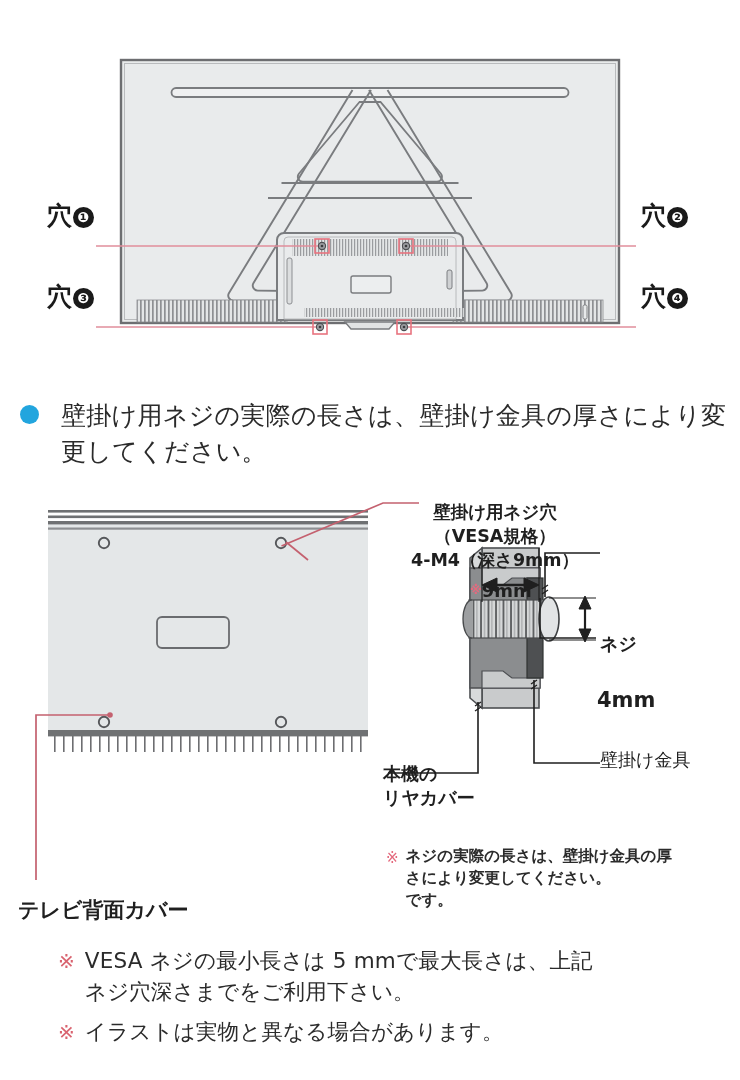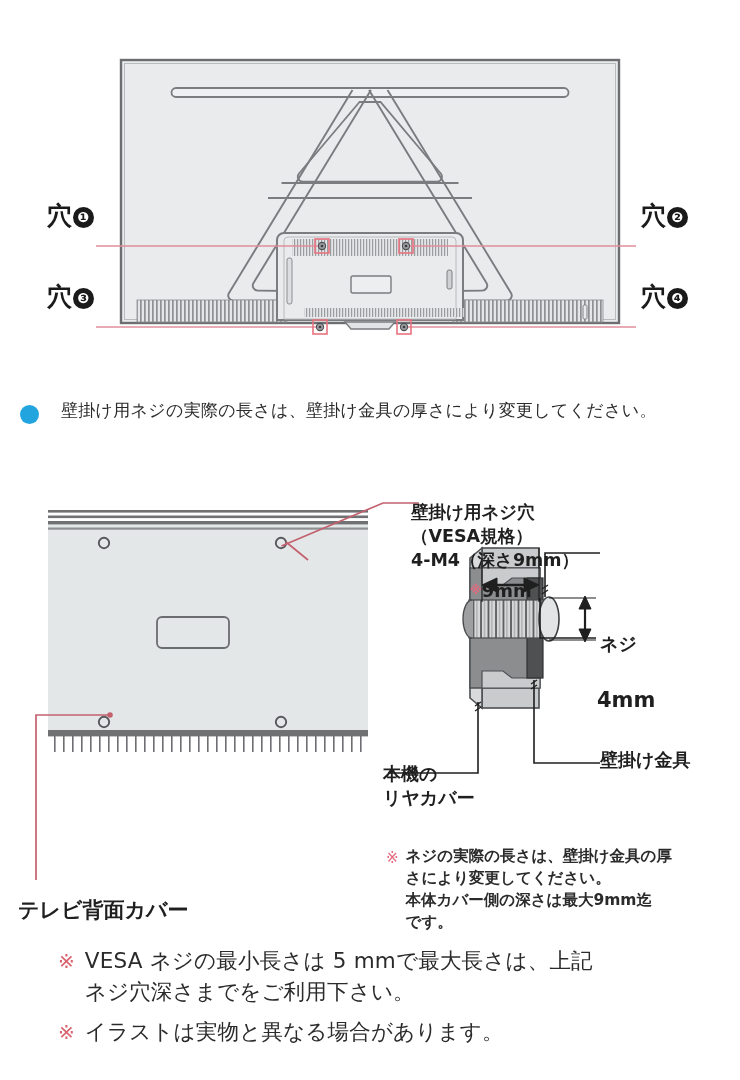--- a/index.html
+++ b/index.html
@@ -71,21 +71,21 @@
   }
   #bullet-dot {
     width: 19px; height: 19px;
     border-radius: 50%;
     background: #22a5de;
     flex: 0 0 auto;
     margin-top: 7px;
   }
   #note-bullet-text {
     margin-left: 22px;
-    font-size: 17px;
+    font-size: 25px;
     line-height: 1.42;
     letter-spacing: 0.3px;
     color: #2b2b2b;
     font-family: "DejaVu Sans", "Liberation Sans", sans-serif;
   }
 
   
   #fig-detail {
     position: absolute;
     left: 0; top: 490px;
@@ -99,42 +99,42 @@
     color: #1f1f1f;
     white-space: nowrap;
   }
   #label-vesa-hole {
     left: 411px; top: 500px;
     font-size: 17.5px;
     font-weight: 700;
     line-height: 1.38;
     letter-spacing: 0px;
   }
-  #label-vesa-hole .ln { display: block; }
+  #label-vesa-hole .ln { display: block; text-align: center; }
   #label-9mm {
     left: 470px; top: 580px;
     font-size: 18px;
     font-weight: 700;
   }
   #label-9mm .star {
     color: #e46a7e;
     font-size: 12px;
     vertical-align: 3px;
   }
   #label-neji {
     left: 600px; top: 632px;
     font-size: 18px; font-weight: 700;
   }
   #label-4mm {
     left: 597px; top: 688px;
     font-size: 21px; font-weight: 700;
   }
   #label-kanagu {
     left: 600px; top: 748px;
-    font-size: 18px; font-weight: 700;
+    font-size: 18px; font-weight: 400;
   }
   #label-rear-cover {
     left: 383px; top: 762px;
     font-size: 18px; font-weight: 700;
     line-height: 1.35;
   }
   #label-rear-cover .ln { display: block; }
   #label-tv-back-cover {
     left: 18px; top: 896px;
     font-size: 21px; font-weight: 700;
@@ -461,21 +461,20 @@
     <span class="ln">リヤカバー</span>
   </div>
 
   <div class="fig2-label" id="label-tv-back-cover">テレビ背面カバー</div>
 
   <div id="note-screw">
     <div class="kome">※</div>
     <div class="body">
       <span class="ln">ネジの実際の長さは、壁掛け金具の厚</span>
       <span class="ln">さにより変更してください。</span>
-      <span class="ln">本体カバー側の深さは最大9mm迄</span>
       <span class="ln">です。</span>
     </div>
   </div>
 
   <div id="bottom-notes">
     <div class="bn-row">
       <div class="kome">※</div>
       <div class="body">
         <span class="ln">VESA ネジの最小長さは 5 mmで最大長さは、上記</span>
         <span class="ln">ネジ穴深さまでをご利用下さい。</span>

